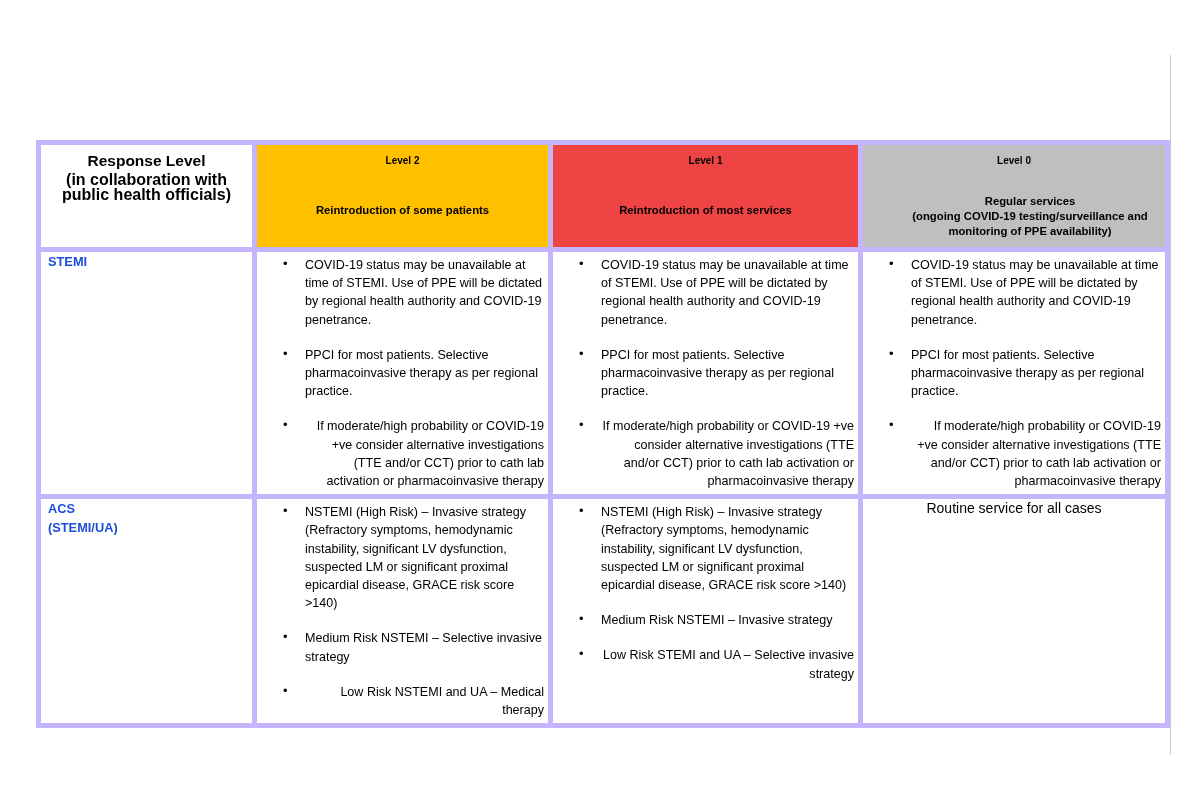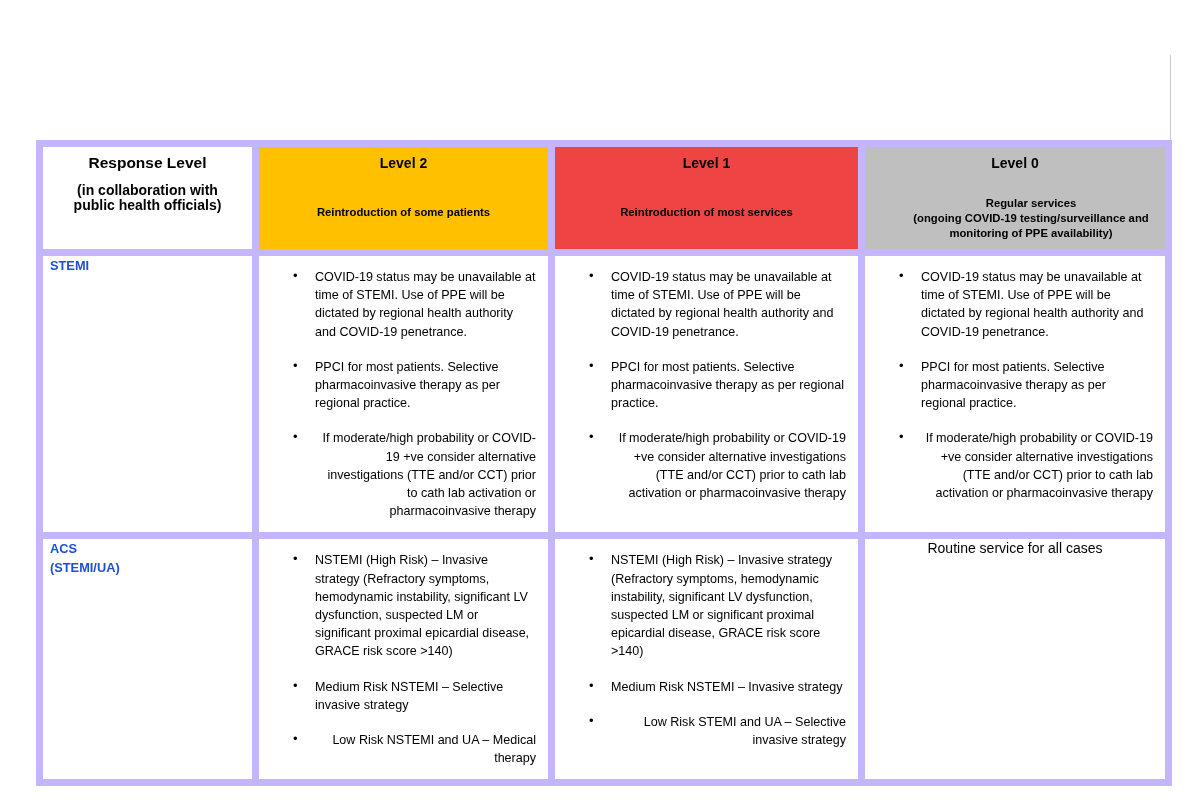--- a/index.html
+++ b/index.html
@@ -48,21 +48,21 @@
 
   table.guidance {
     position: absolute;
     left: 36px;
     top: 140px;
     width: 1129px;
     border-collapse: collapse;
     table-layout: fixed;
   }
   table.guidance td, table.guidance th {
-    border: 7px solid #c4b5fd;
+    border: 5px solid #c4b5fd;
     vertical-align: top;
     padding: 0;
   }
 
   col.c1 { width: 216px; }
   col.c2 { width: 296px; }
   col.c3 { width: 310px; }
   col.c4 { width: 307px; }
 
   
@@ -74,34 +74,34 @@
   .resp-wrap {
     padding: 6px 12px 0 12px;
   }
   .resp-title {
     font-size: 15.5px;
     font-weight: bold;
     color: #000;
     line-height: 20px;
   }
   .resp-sub {
-    font-size: 14px;
+    font-size: 16px;
     font-weight: bold;
     color: #000;
     line-height: 14.5px;
-    margin-top: 10px;
+    margin-top: 2px;
   }
 
   td.lvl { position: relative; }
   td.lvl.orange { background: #FFC000; }
   td.lvl.green  { background: #ef4444; }
   td.lvl.gray   { background: #BFBFBF; }
 
   .lvl-name {
-    font-size: 14px;
+    font-size: 10px;
     font-weight: bold;
     color: #000;
     padding-top: 6px;
     line-height: 20px;
   }
   .lvl-desc {
     font-size: 11.3px;
     font-weight: bold;
     color: #000;
     line-height: 15px;
@@ -140,21 +140,21 @@
     font-weight: bold;
     color: #1d4ed8;
     padding-left: 7px;
     line-height: 19px;
   }
 
   td.content {
     padding: 8px 10px 8px 4px;
   }
   ul.bullets {
-    margin: 12px;
+    margin: 4px;
     padding: 0 0 0 22px;
     list-style: none;
   }
   ul.bullets li {
     position: relative;
     font-size: 12.55px;
     color: #000;
     line-height: 18.2px;
     margin-bottom: 17px;
     padding-left: 22px;

